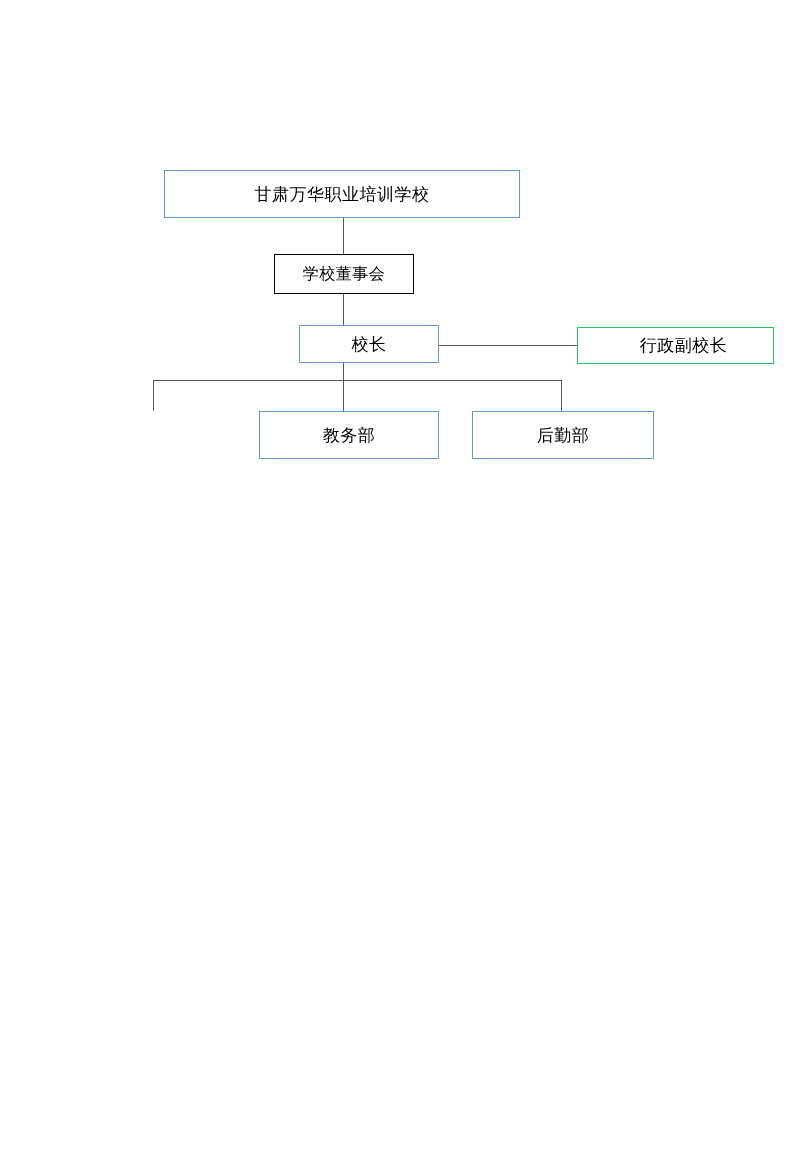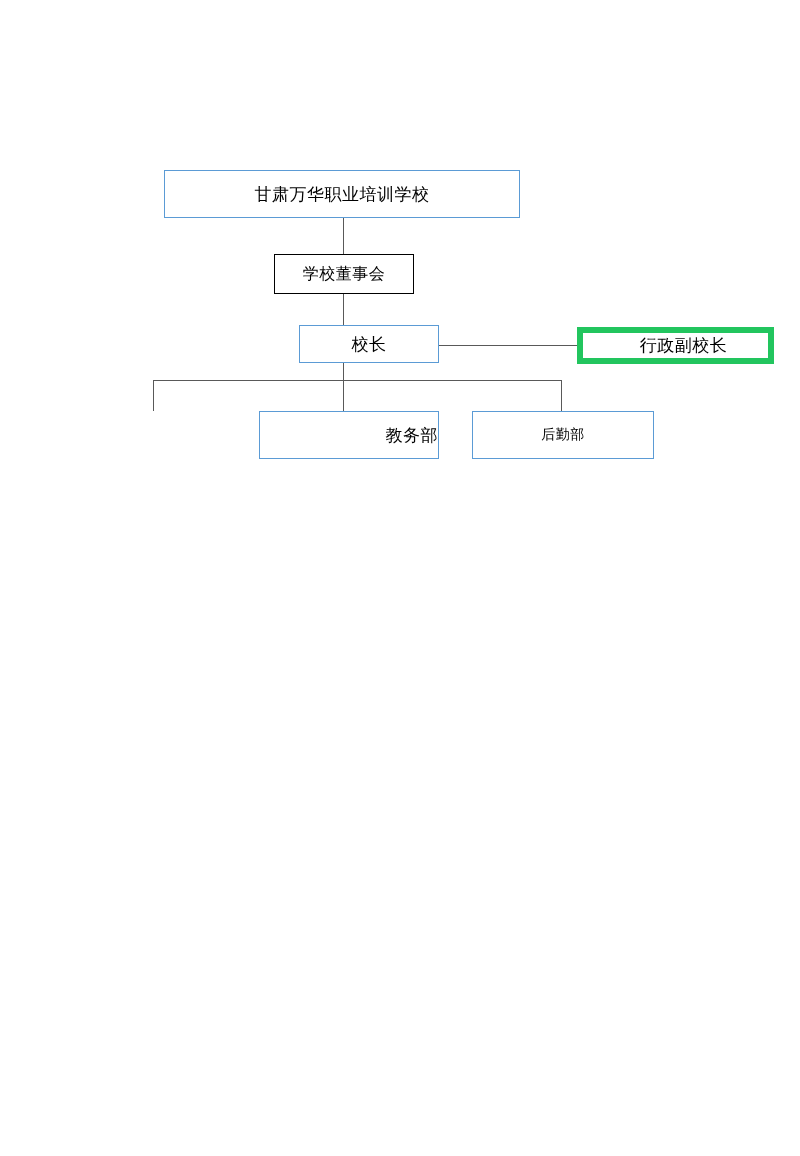--- a/index.html
+++ b/index.html
@@ -56,48 +56,47 @@
     height: 38px;
     border: 1px solid #5b9bd5;
     font-size: 17px;
     margin-left: 25px;
   }
   .node-vice {
     left: 577px;
     top: 327px;
     width: 197px;
     height: 37px;
-    border: 6px solid #22c55e;
+    border: 1px solid #22c55e;
     font-size: 17px;
     padding-left: 16px;
   }
   .node-dept1 {
     left: 66px;
     top: 411px;
     width: 180px;
     height: 48px;
     border: 1px solid #5b9bd5;
     font-size: 17px;
   }
   .node-dept2 {
     left: 259px;
     top: 411px;
     width: 180px;
     height: 48px;
     border: 1px solid #5b9bd5;
     font-size: 17px;
-    justify-content: flex-end;
   }
   .node-dept3 {
     left: 472px;
     top: 411px;
     width: 182px;
     height: 48px;
     border: 1px solid #5b9bd5;
-    font-size: 14px;
+    font-size: 17px;
   }
   .connector {
     position: absolute;
     background: #595959;
   }
   .v-root-board {
     left: 343px;
     top: 218px;
     width: 1px;
     height: 36px;

